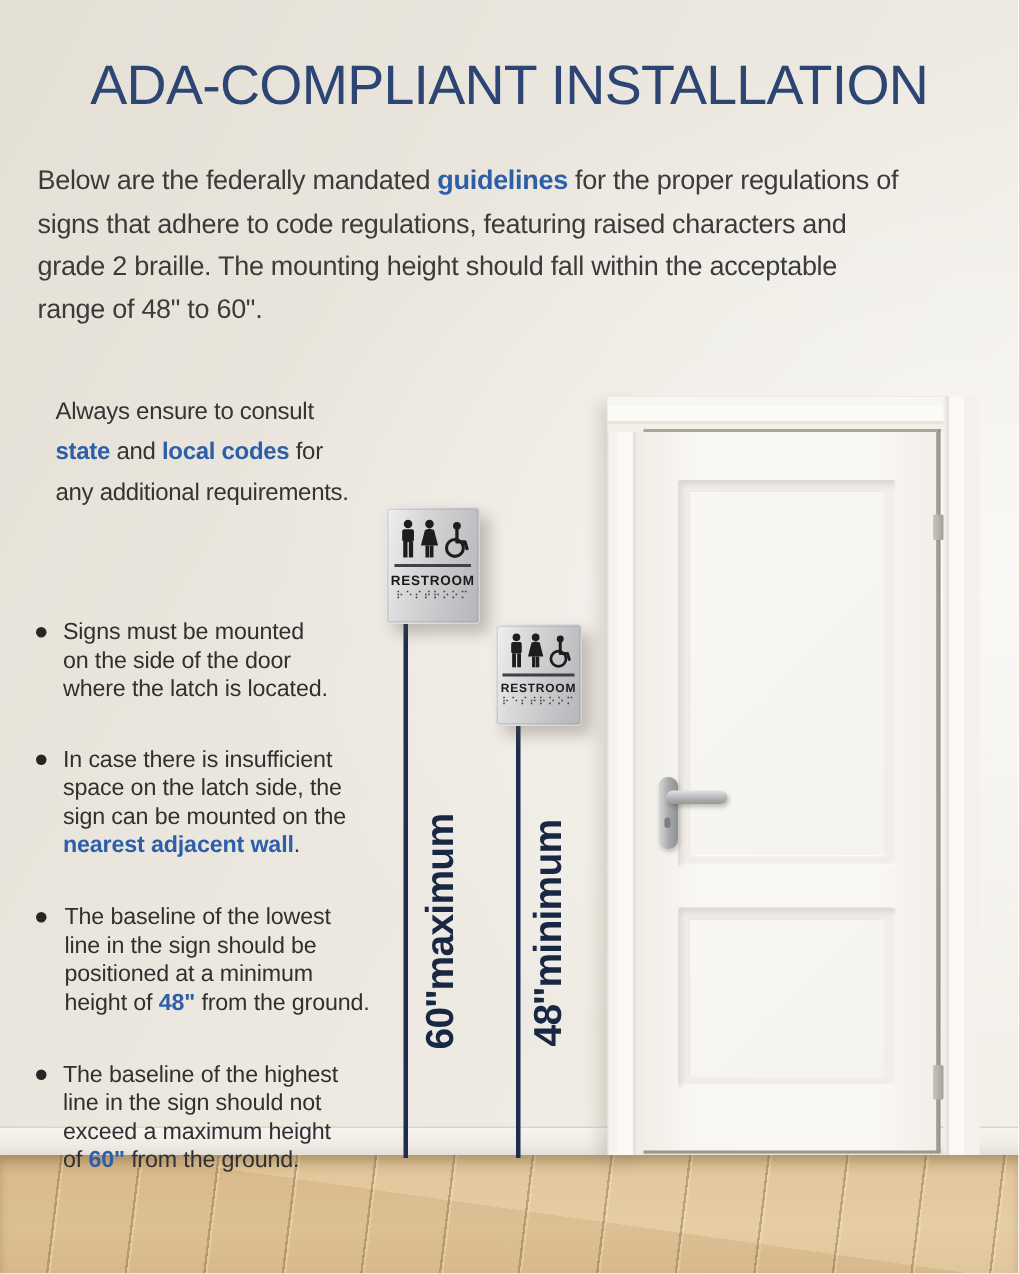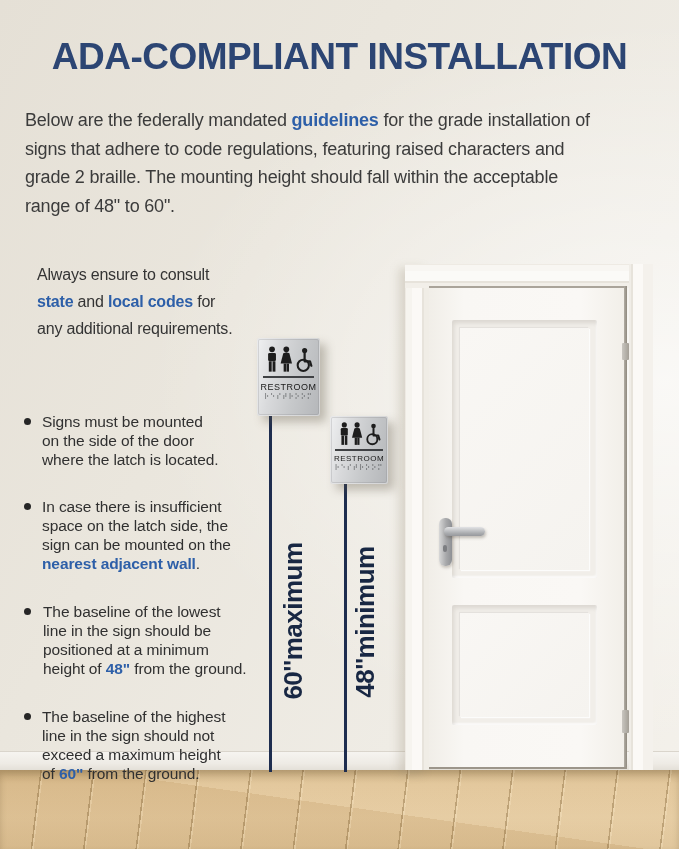--- a/index.html
+++ b/index.html
@@ -93,40 +93,40 @@
     background: linear-gradient(102deg, #f0f1f2 0%, #d9dadc 30%, #c7c9cb 60%, #b4b6b9 100%);
     box-shadow: 6px 6px 10px rgba(95,85,68,.35), inset 0 0 0 1px rgba(255,255,255,.5), inset 0 0 0 2px rgba(130,132,136,.25);
     display: flex; flex-direction: column; align-items: center;
   }
   .sign-max { left: 257px; top: 338px; width: 63px; height: 78px; padding-top: 8px; }
   .sign-min { left: 330px; top: 416px; width: 58px; height: 68px; padding-top: 6px; }
   .sign-icons svg { display: block; }
   .sign-max .sign-icons svg { width: 50px; height: 27px; }
   .sign-min .sign-icons svg { width: 45px; height: 24px; }
   .sign-divider { width: 82%; height: 1.5px; background: #3f4144; margin-top: 3px; }
-  .sign-label { font-size: 9px; font-weight: 400; letter-spacing: .5px; color: #191919; margin-top: 4px; }
+  .sign-label { font-size: 9px; font-weight: 700; letter-spacing: .5px; color: #191919; margin-top: 4px; }
   .sign-min .sign-label { font-size: 8px; margin-top: 3px; }
   .sign-braille { font-family: "DejaVu Sans", sans-serif; font-size: 7px; letter-spacing: 1px; color: #3c3e40; margin-top: 1px; }
 
   
   .measure-line { position: absolute; width: 3px; background: #1e2d4f; }
   .line-max { left: 269px; top: 415px; height: 357px; }
   .line-min { left: 344px; top: 482px; height: 290px; }
   .measure-label {
     position: absolute; width: 160px; height: 30px; line-height: 30px; text-align: center;
     font-weight: 700; font-size: 26px; letter-spacing: -0.5px; color: #182743;
     transform: rotate(-90deg);
   }
   .label-max { left: 213px; top: 606px; }
   .label-min { left: 285px; top: 607px; }
 
   
   .title {
     position: absolute; left: 0; top: 36px; width: 679px; text-align: center;
-    font-size: 37px; font-weight: 700; letter-spacing: -0.5px; color: #2c4573;
+    font-size: 37px; font-weight: 400; letter-spacing: -0.5px; color: #2c4573;
     margin: 0; white-space: nowrap;
   }
   .intro {
     position: absolute; left: 25px; top: 106px; margin: 0;
     font-size: 18px; line-height: 28.5px; letter-spacing: -0.2px; color: #3b3b3b;
     white-space: nowrap;
   }
   .consult {
     position: absolute; left: 25px; top: 249px; margin: 12px;
     font-size: 16px; line-height: 27px; letter-spacing: -0.2px; color: #343434;
@@ -223,21 +223,21 @@
         </g>
       </svg>
     </div>
     <div class="sign-divider"></div>
     <div class="sign-label">RESTROOM</div>
     <div class="sign-braille">⠗⠑⠎⠞⠗⠕⠕⠍</div>
   </div>
 
   <h1 class="title">ADA-COMPLIANT INSTALLATION</h1>
 
-  <p class="intro"><span>Below are the federally mandated </span><span class="blue">guidelines</span><span> for the grade installation of</span><br><span>signs that adhere to code regulations, featuring raised characters and</span><br><span>grade 2 braille. The mounting height should fall within the acceptable</span><br><span>range of 48" to 60".</span></p>
+  <p class="intro"><span>Below are the federally mandated </span><span class="blue">guidelines</span><span> for the proper regulations of</span><br><span>signs that adhere to code regulations, featuring raised characters and</span><br><span>grade 2 braille. The mounting height should fall within the acceptable</span><br><span>range of 48" to 60".</span></p>
 
   <p class="consult"><span>Always ensure to consult</span><br><span class="blue">state</span><span> and </span><span class="blue">local codes</span><span> for</span><br><span>any additional requirements.</span></p>
 
   <div class="bullet b1">
     <span class="dot"></span>
     <div><span>Signs must be mounted</span><br><span>on the side of the door</span><br><span>where the latch is located.</span></div>
   </div>
   <div class="bullet b2">
     <span class="dot"></span>
     <div><span>In case there is insufficient</span><br><span>space on the latch side, the</span><br><span>sign can be mounted on the</span><br><span class="blue">nearest adjacent wall</span><span>.</span></div>

